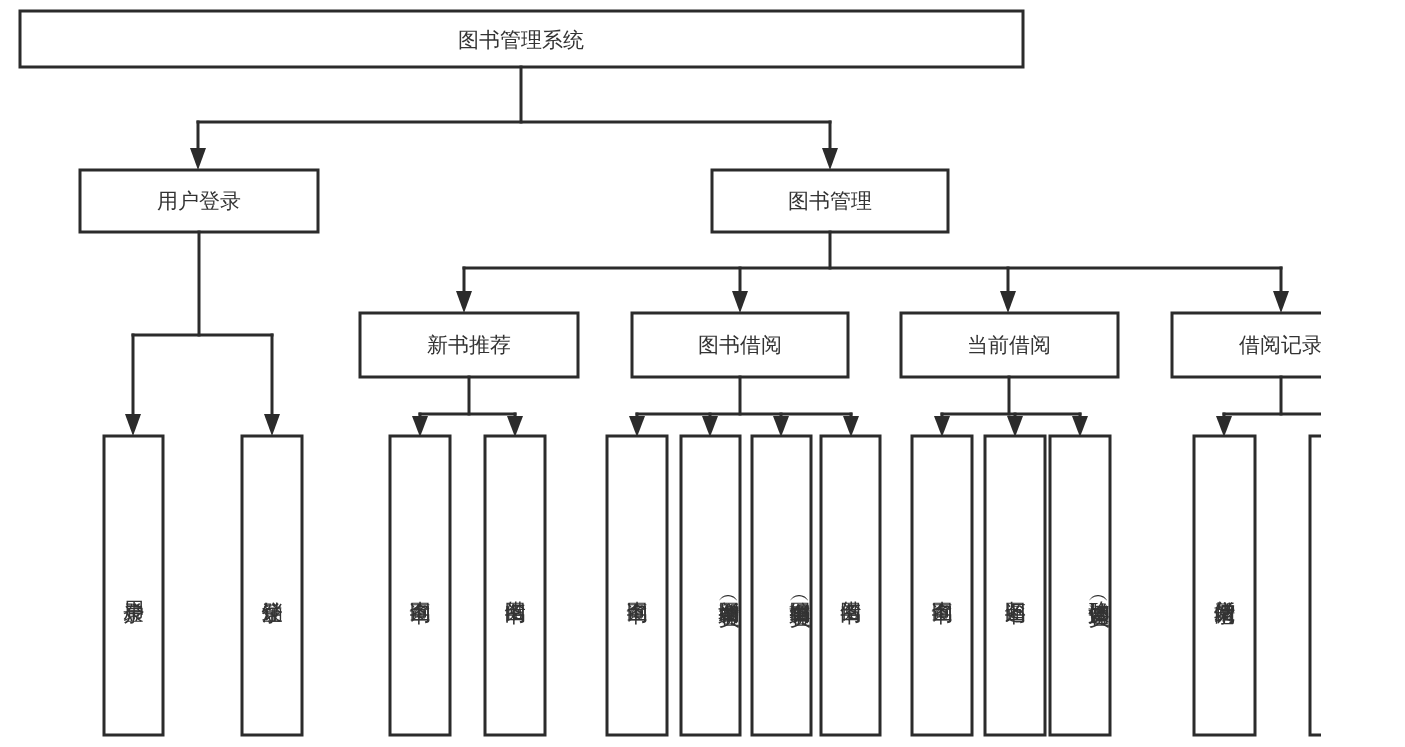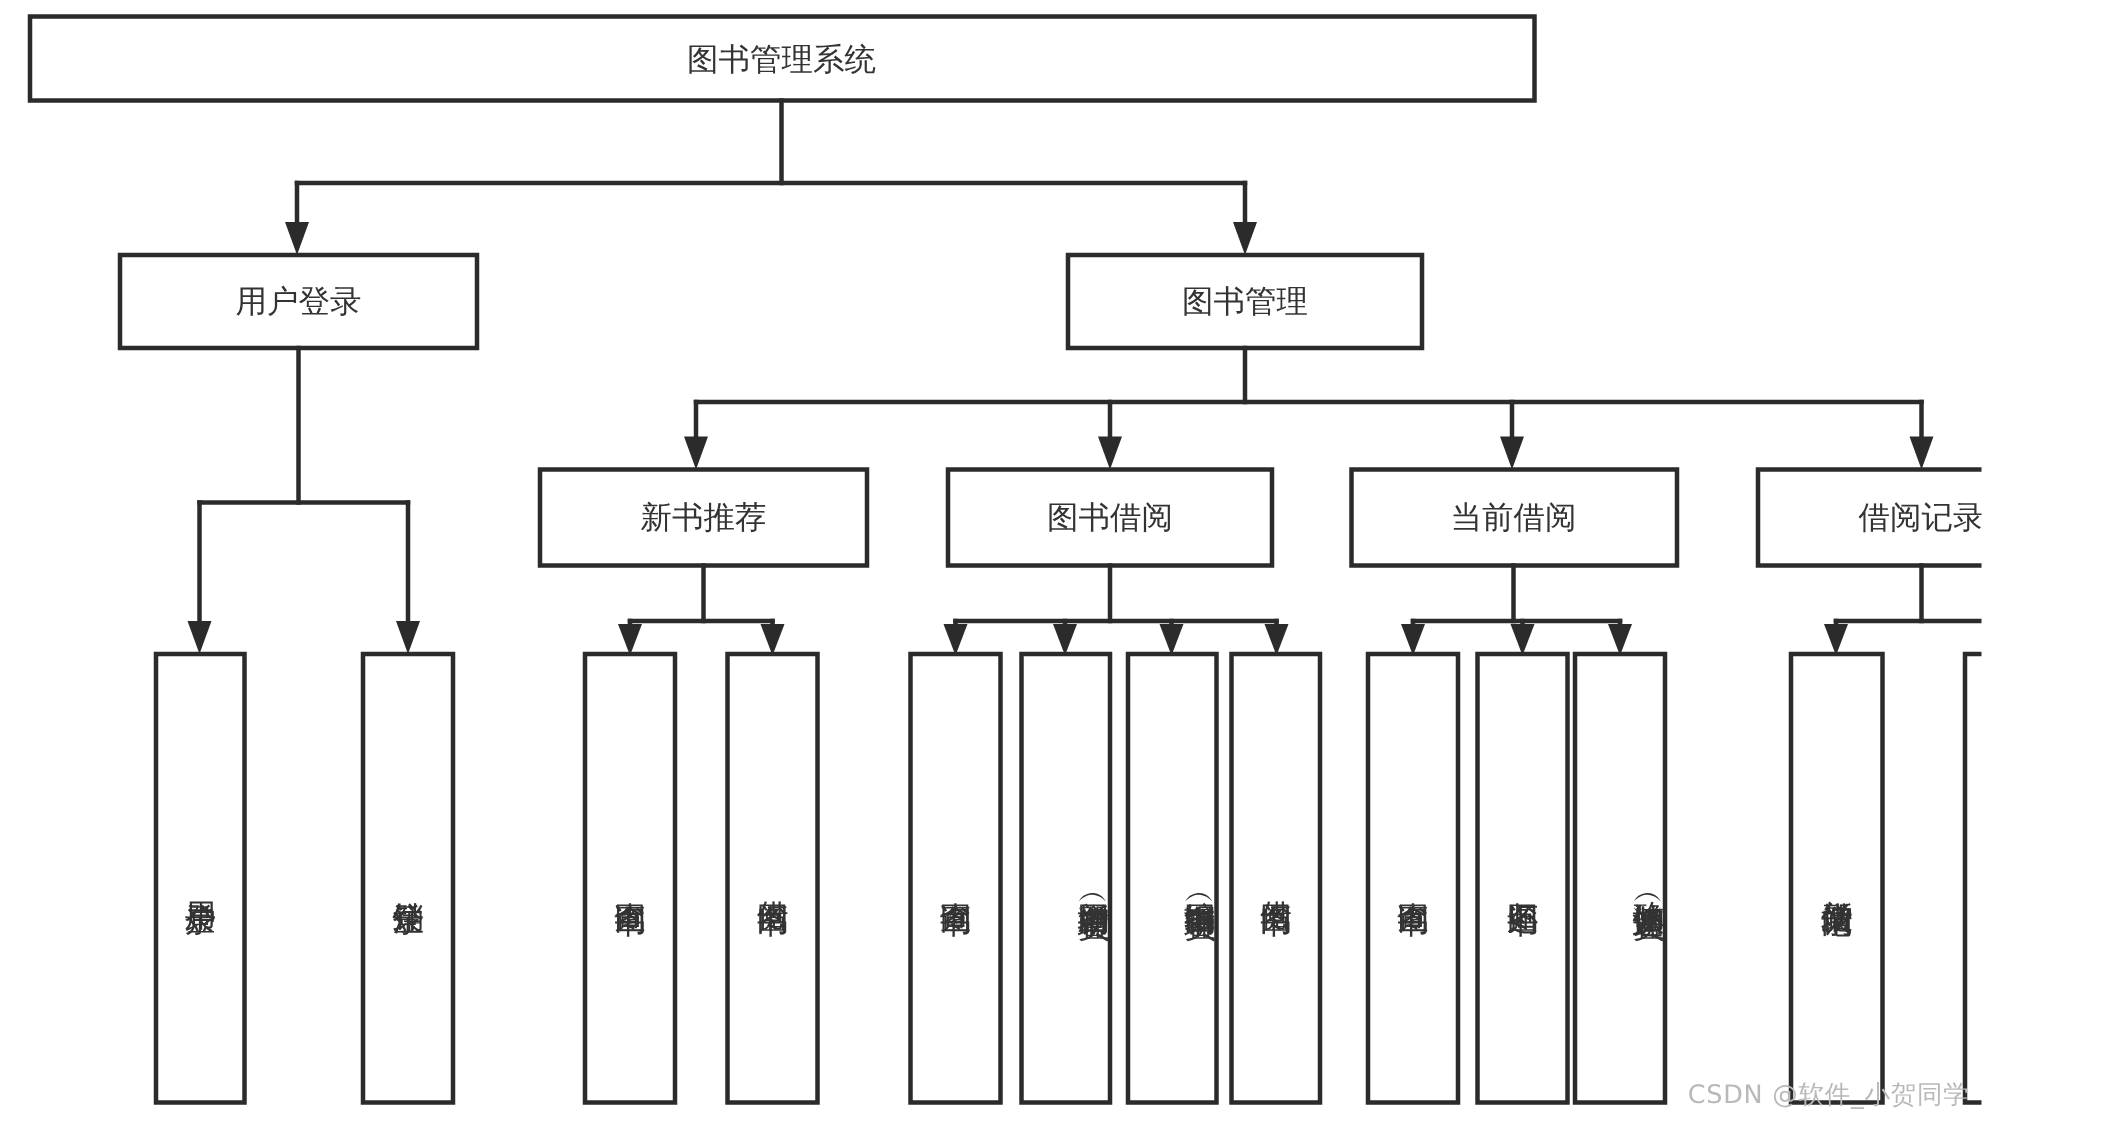--- a/index.html
+++ b/index.html
@@ -227,15 +227,14 @@
   <div class="leaf-label" style="left:912px; top:436px; width:60px; height:299px;">查询图书</div>
 
   <div class="leaf-label" style="left:985px; top:436px; width:60px; height:299px;">归还图书</div>
 
   <div class="leaf-label" style="left:1050px; top:436px; width:60px; height:299px; align-items:flex-start; padding-top:6px; box-sizing:border-box;">确认归还（管理员）</div>
 
   <div class="leaf-label" style="left:1194px; top:436px; width:61px; height:299px;">新增借阅记录</div>
 
   <div class="leaf-label" style="left:1310px; top:436px; width:60px; height:299px;">查询借阅记录</div>
 
-  <div class="watermark">CSDN @软件_小贺同学</div>
 
 </div>
 
 </body></html>

